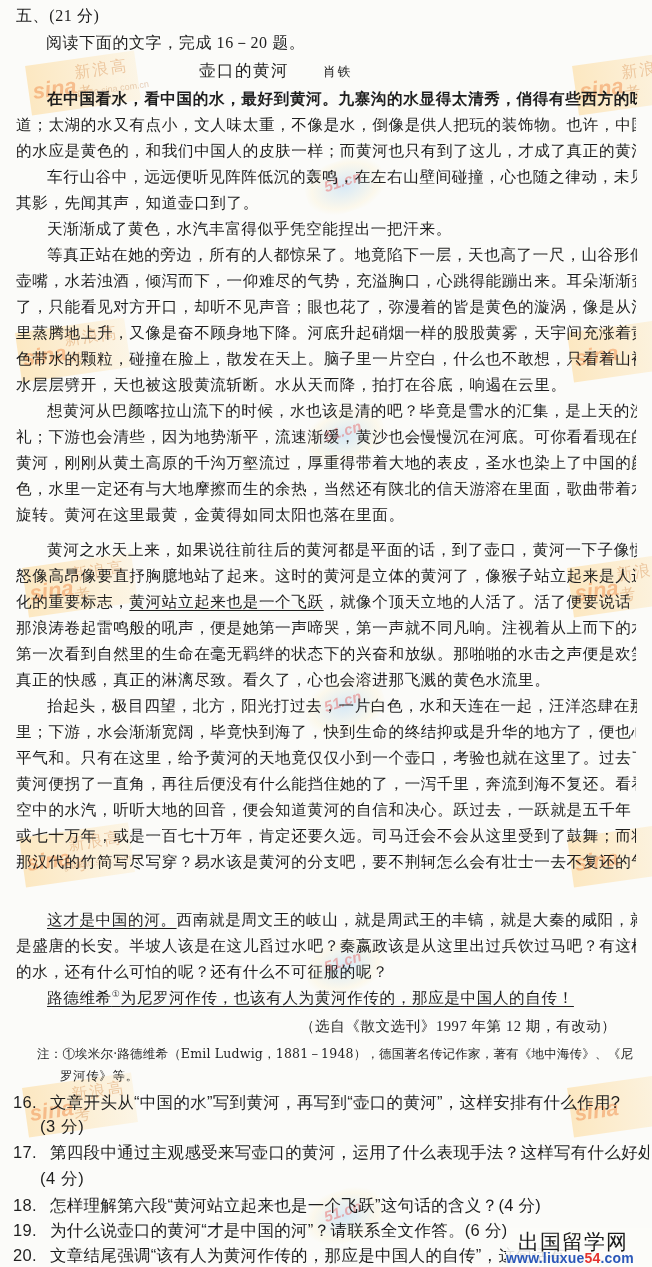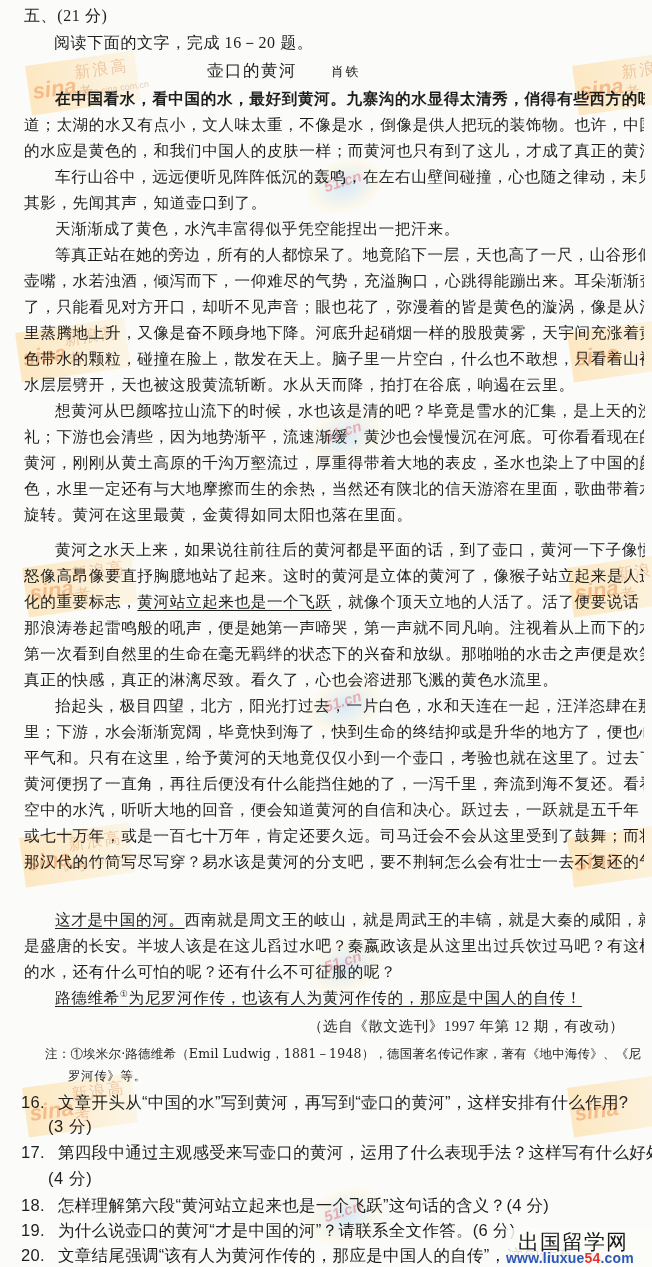--- a/index.html
+++ b/index.html
@@ -7,21 +7,21 @@
     width: 652px; height: 1267px; overflow: hidden;
     background: #fbfbf9;
     font-family: "DejaVu Serif", "Liberation Serif", serif;
     color: #1e1e1e;
     position: relative;
   }
   .page { position: absolute; left: 0; top: 0; width: 652px; height: 1267px; }
   .line {
     position: absolute; left: 16px; width: 620px;
     font-size: 15.6px; line-height: 20px; white-space: nowrap;
-    letter-spacing: 0.6px; overflow: hidden; margin-left: 8px;
+    letter-spacing: 0.6px; overflow: hidden;
   }
   .indent { left: 47px; width: 590px; }
   .section { font-family: "Liberation Serif", serif; font-size: 16px; left: 16px; }
   .instr { font-family: "Liberation Serif", serif; font-size: 16px; left: 46px; }
   .title { left: 0; width: 551px; text-align: center; font-size: 16.5px; letter-spacing: 1.5px; }
   .title .author { font-size: 13px; margin-left: 34px; }
   .bold { font-weight: bold; }
   .u { text-decoration: underline; text-underline-offset: 3px; }
   sup { font-size: 9px; line-height: 0; }
   .source { left: 300px; width: 340px; font-size: 14.5px; font-family: "Liberation Serif", serif; }

